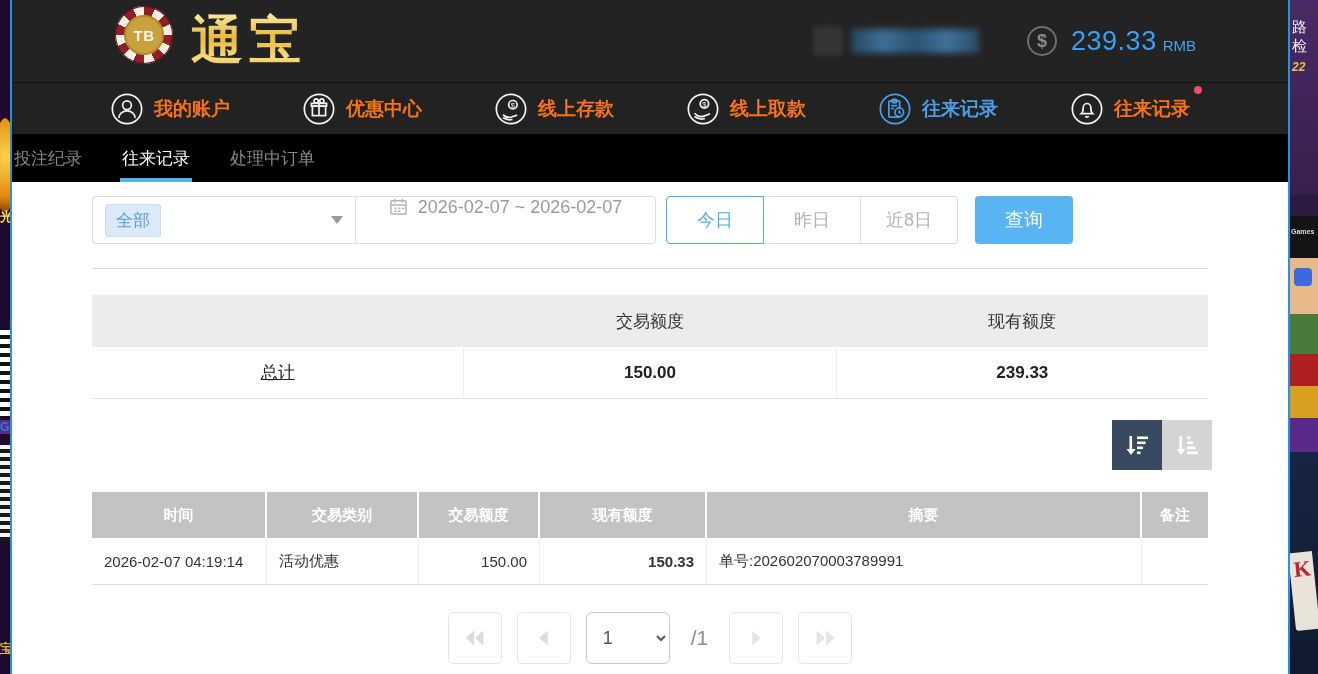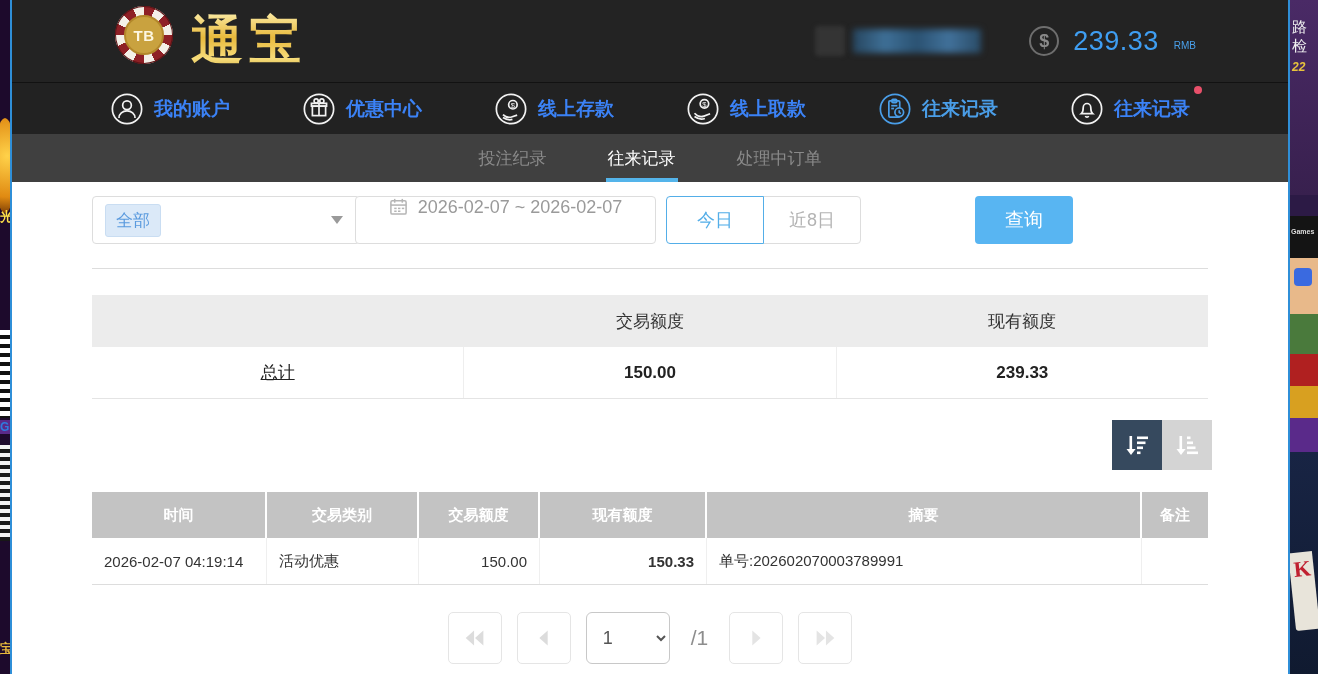--- a/index.html
+++ b/index.html
@@ -46,33 +46,33 @@
   .chip-inner span { color:#fdf6e0; font-size:15px; font-weight:bold; letter-spacing:.5px; }
   .brand { margin-left:18px; font-family:"DejaVu Serif","Liberation Serif",serif; font-size:52px; font-weight:bold; letter-spacing:6px;
            background:linear-gradient(180deg,#fdf0b0 5%,#e8b93c 45%,#f6dc7a 75%,#caa22e); -webkit-background-clip:text; background-clip:text; color:transparent; }
   .userzone { margin-left:auto; margin-right:92px; display:flex; align-items:center; }
   .avatar-blur { width:30px; height:30px; border-radius:4px; background:#343434; filter:blur(2px); }
   .name-blur { width:128px; height:24px; margin-left:8px; border-radius:2px; filter:blur(3px);
                background:linear-gradient(90deg,#27465f,#3e6f96,#2b5272,#41719a,#2a4b66); }
   .coin { width:30px; height:30px; border-radius:50%; border:2px solid #6e6e6e; margin-left:48px;
           display:flex; align-items:center; justify-content:center; color:#8a8a8a; font-size:18px; font-weight:bold; }
   .balance { color:#3f9ef2; font-size:27px; margin-left:14px; letter-spacing:.5px; }
-  .currency { color:#4aa0ea; font-size:10px; margin-left:15px; padding-top:8px; }
+  .currency { color:#4aa0ea; font-size:15px; margin-left:6px; padding-top:8px; }
 
   
   .navbar { height:52px; background:#222; border-top:1px solid #121212; display:flex; align-items:center; padding:0 98px; justify-content:space-between; }
   .nav-item { display:flex; align-items:center; gap:10px; cursor:pointer; }
-  .nav-item .lbl { color:#3b82f6; font-size:19px; font-weight:bold; }
+  .nav-item .lbl { color:#f97316; font-size:19px; font-weight:bold; }
   .nav-item.active .lbl { color:#4a9ee8; }
   .nav-ic { width:34px; height:34px; }
   .nav-badge { position:relative; }
   .dot { position:absolute; right:-12px; top:-6px; width:8px; height:8px; border-radius:50%; background:#e8506a; }
 
   
-  .subtabs { height:48px; background:#404040; display:flex; justify-content:center; gap:57px; }
+  .subtabs { height:48px; background:#000000; display:flex; gap:36px; }
   .subtab { color:#8a8a8a; font-size:17px; display:flex; align-items:center; position:relative; cursor:pointer; padding:0 2px; }
   .subtab.active { color:#fff; }
   .subtab.active::after { content:""; position:absolute; left:0; right:0; bottom:0; height:4px; background:#54b4ea; }
 
   
   .content { position:relative; background:#fff; height:492px; }
 
   .f-select { position:absolute; left:80px; top:14px; width:268px; height:48px; border:1px solid #ddd; border-radius:4px;
               display:flex; align-items:center; cursor:pointer; background:#fff; }
   .f-chip { margin-left:12px; background:#dbe9f8; border:1px solid #c9ddf2; border-radius:3px; color:#5a9ade; font-size:17px; padding:4px 10px; }
@@ -264,20 +264,21 @@
             <line x1="9.5" y1="12" x2="12" y2="12"></line>
             <line x1="13.5" y1="12" x2="16" y2="12"></line>
           <line x1="5.5" y1="15" x2="8" y2="15"></line>
             <line x1="9.5" y1="15" x2="12" y2="15"></line>
         </svg>
         <span>2026-02-07 ~ 2026-02-07</span>
       </div>
 
       <div class="f-group">
         <div class="f-gbtn active">今日</div>
+        <div class="f-gbtn">昨日</div>
         <div class="f-gbtn">近8日</div>
       </div>
 
       <button class="f-search">查询</button>
 
       <div class="divider"></div>
 
       <div class="sum">
         <div class="hrow">
           <div class="hcell"></div>

